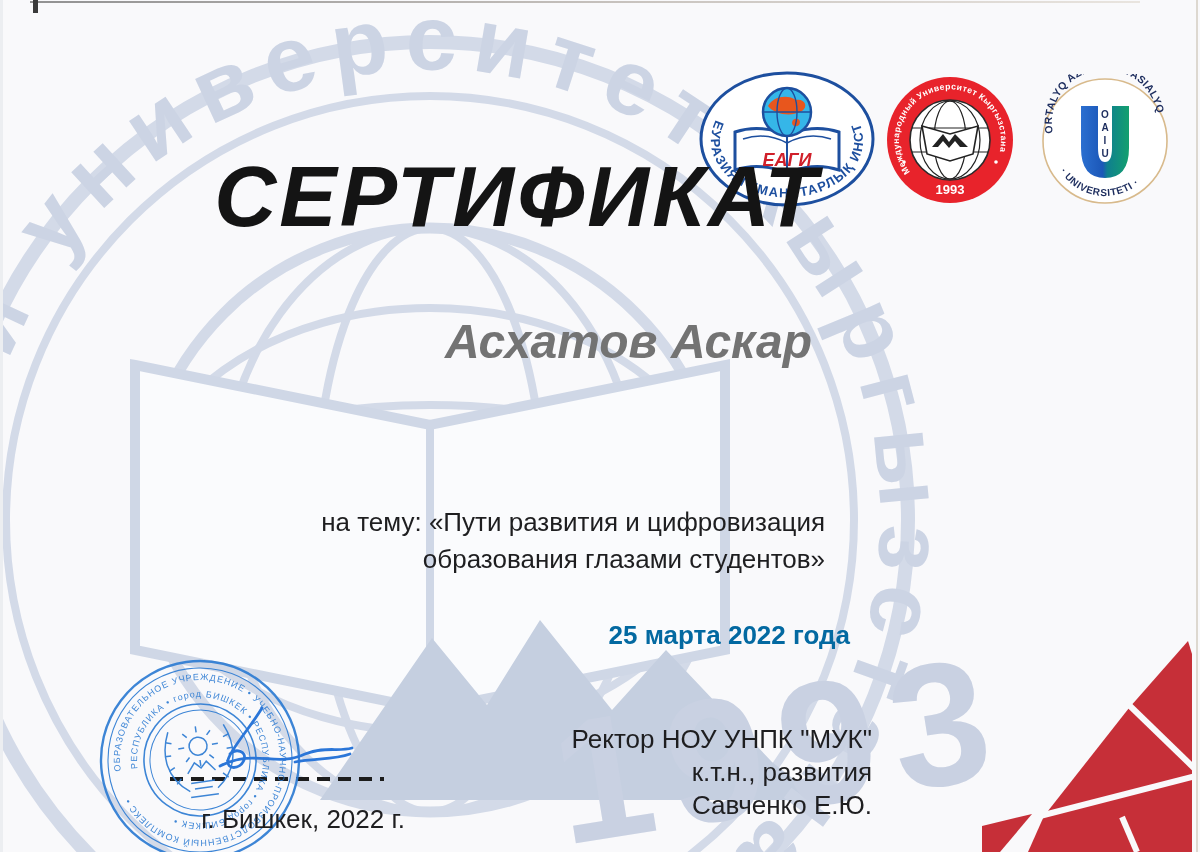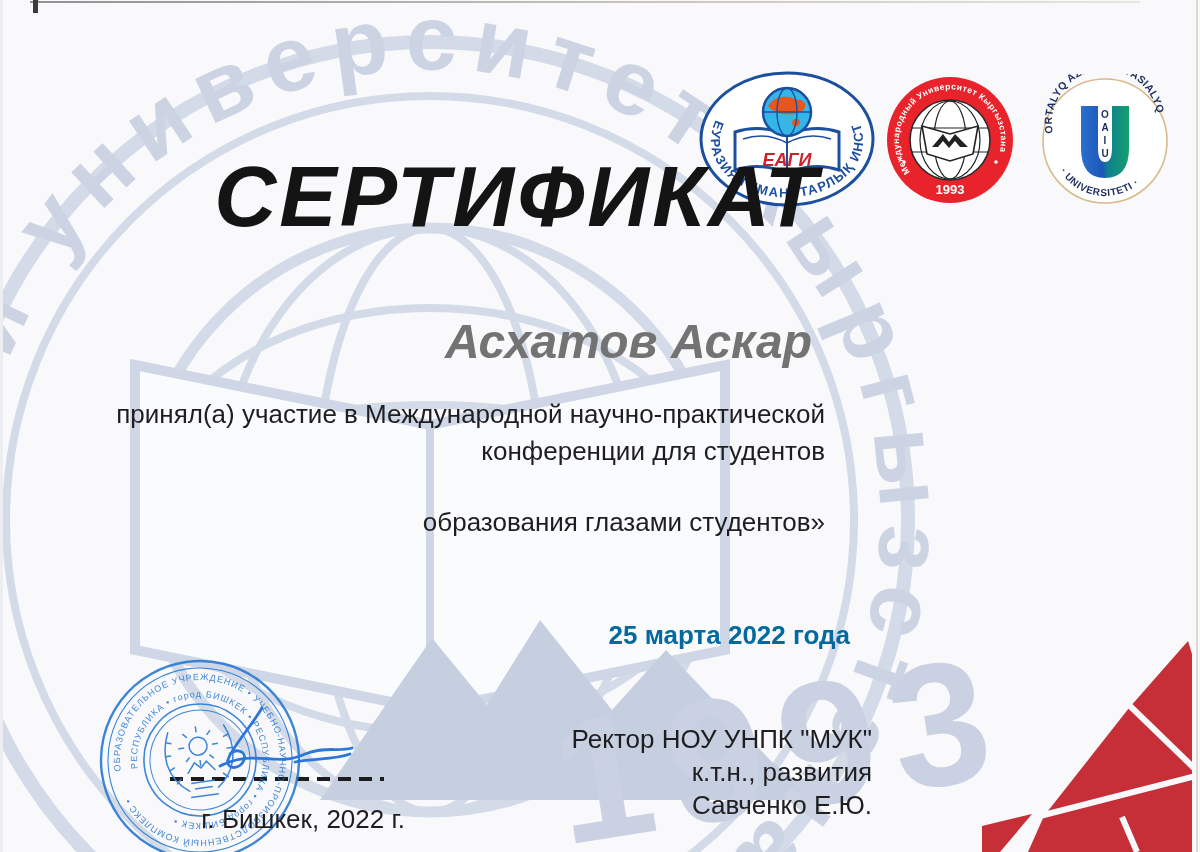--- a/index.html
+++ b/index.html
@@ -160,26 +160,23 @@
       <text x="65" y="70" text-anchor="middle" font-size="10" font-weight="bold" fill="#1d2d5e">I</text>
       <text x="65" y="83" text-anchor="middle" font-size="10" font-weight="bold" fill="#1d2d5e">U</text>
     </g>
   </svg>
 
   <div id="title" class="abs ctr">СЕРТИФИКАТ</div>
 
 
   <div id="recipient" class="abs ctr">Асхатов Аскар</div>
 
-  <div id="participation" class="abs ctr">
-    <div>принял(а) участие в Международной научно-практической</div>
-    <div>конференции для студентов</div>
-  </div>
 
   <div id="topic" class="abs ctr">
+    <div>на тему: «Пути развития и цифровизация</div>
     <div>образования глазами студентов»</div>
   </div>
 
   <div id="date" class="abs ctr">25 марта 2022 года</div>
 
   <svg id="stamp" class="abs" width="216" height="202" viewBox="0 0 216 202">
     <defs>
       <path id="stOut" d="M28,110 A80,80 0 1 1 188,110 A80,80 0 1 1 28,110"></path>
       <path id="stIn" d="M45,110 A63,63 0 1 1 171,110 A63,63 0 1 1 45,110"></path>
     </defs>

